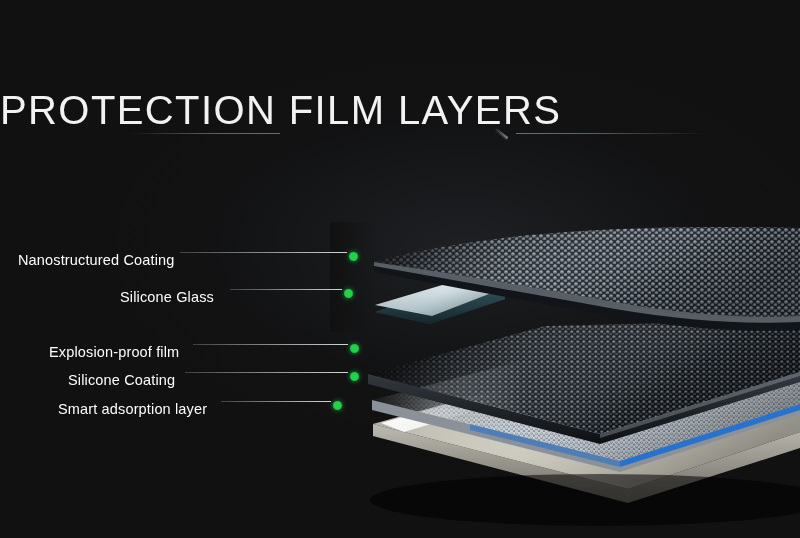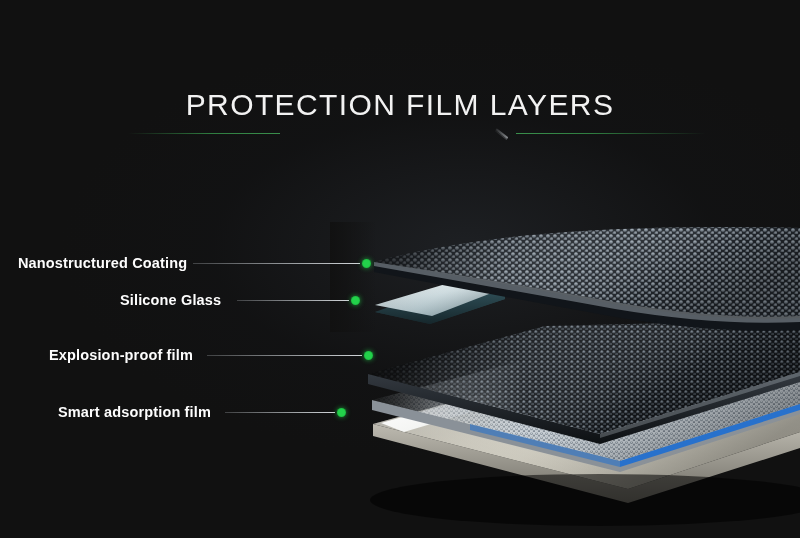--- a/index.html
+++ b/index.html
@@ -16,23 +16,22 @@
   }
   
   .vignette{
     position:absolute; inset:0;
     background:radial-gradient(ellipse 70% 55% at 58% 46%, rgba(40,44,50,.55) 0%, rgba(20,22,26,.22) 45%, rgba(0,0,0,0) 72%);
     pointer-events:none;
   }
   
   .title{
     position:absolute; top:88px; left:0; width:100%;
-    text-align:center;
     color:#f2f2f2;
-    font-size:30px;
+    font-size:40px;
     letter-spacing:1.4px;
     font-weight:400;
     white-space:nowrap;
   }
   
   .rule{
     position:absolute; top:133px; height:1px;
   }
   .rule.left{
     left:128px; width:152px;
@@ -59,24 +58,23 @@
     transform:rotate(38deg);
   }
 
   
   .art{ position:absolute; inset:0; }
 
   
   .callouts{ position:absolute; inset:0; }
   .callout{
     position:absolute;
-    display:flex; align-items:center;
+    display:flex; 
     height:22px;
     white-space:nowrap;
-    font-weight:bold;
   }
   .callout .lbl{
     color:#fdfdfd;
     font-size:14.5px;
     letter-spacing:.15px;
     text-align:right;
   }
   .callout .lead{
     height:1px;
     margin:0 0 0 6px;
@@ -259,21 +257,26 @@
       <span class="lead" style="width:112px; margin-left:16px;"></span>
       <span class="dot"></span>
     </div>
 
     <div class="callout" style="top:344px; left:36px;margin-left:13px;">
       <span class="lbl">Explosion-proof film</span>
       <span class="lead" style="width:155px; margin-left:14px;"></span>
       <span class="dot"></span>
     </div>
 
+    <div class="callout" style="top:372px; left:68px;">
+      <span class="lbl">Silicone Coating</span>
+      <span class="lead" style="width:163px; margin-left:10px;"></span>
+      <span class="dot"></span>
+    </div>
 
     <div class="callout" style="top:401px; left:58px;">
-      <span class="lbl">Smart adsorption film</span>
+      <span class="lbl">Smart adsorption layer</span>
       <span class="lead" style="width:110px; margin-left:14px;"></span>
       <span class="dot"></span>
     </div>
 
   </div>
 </div>
 
 </body></html>

